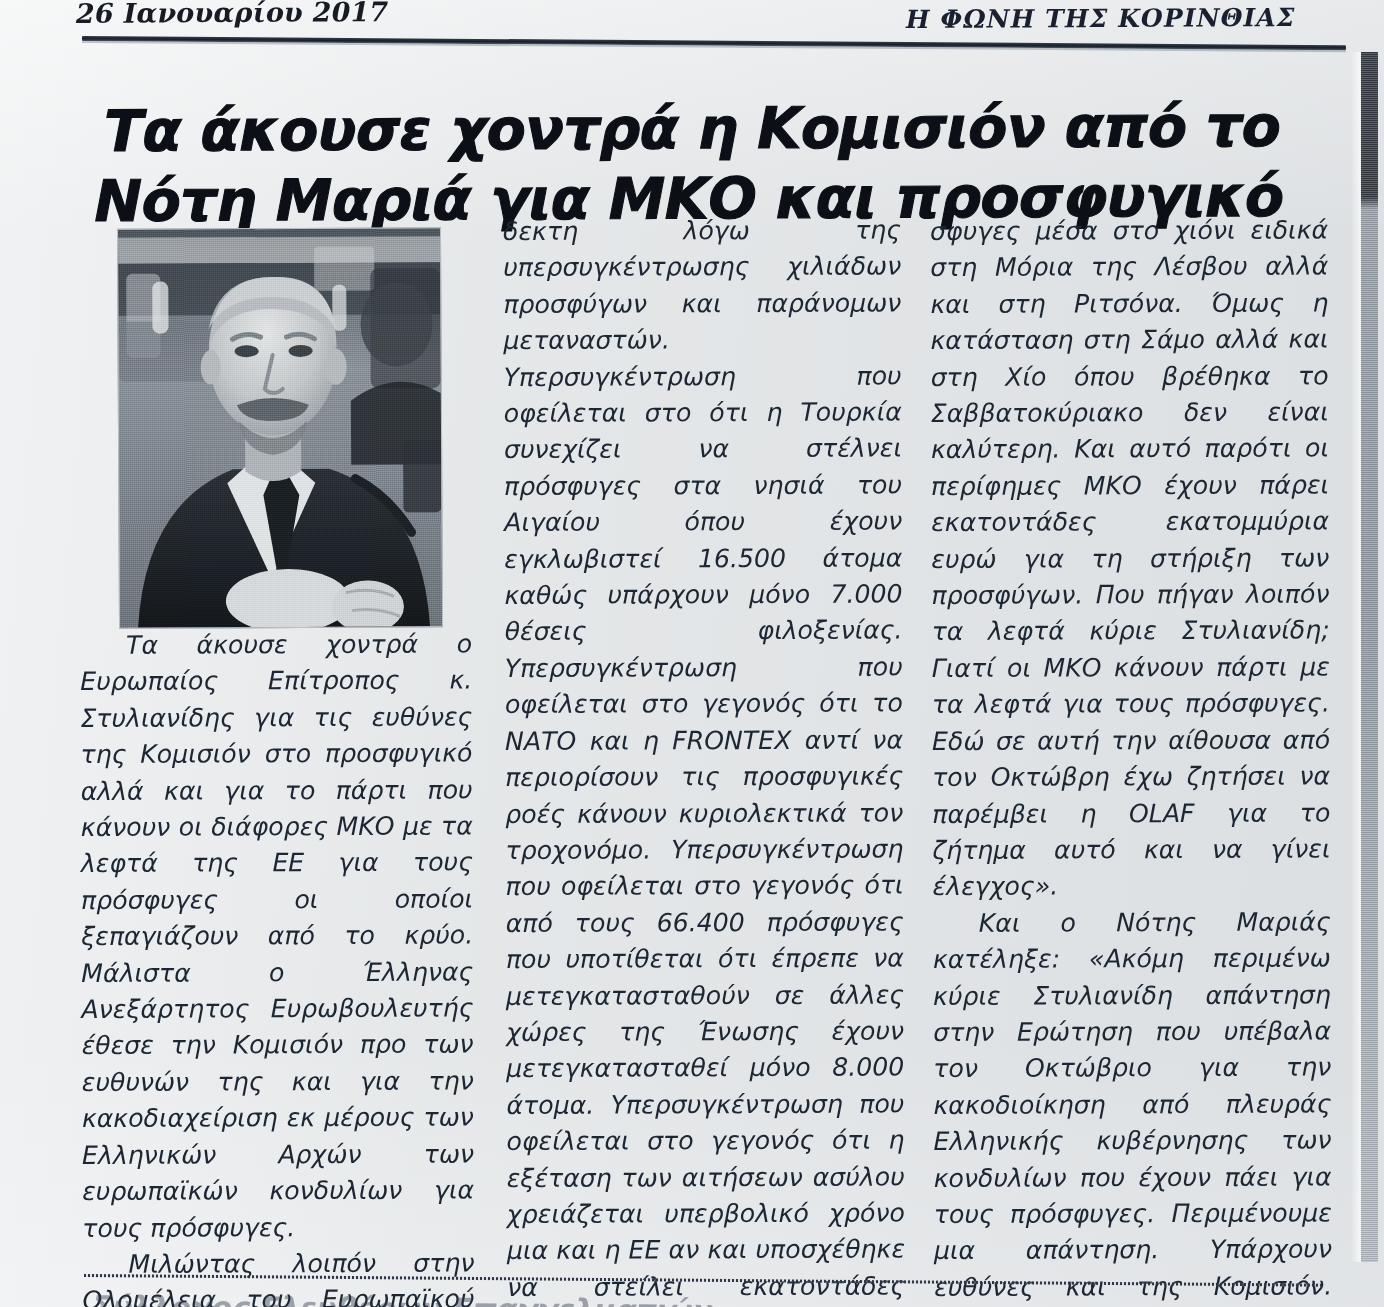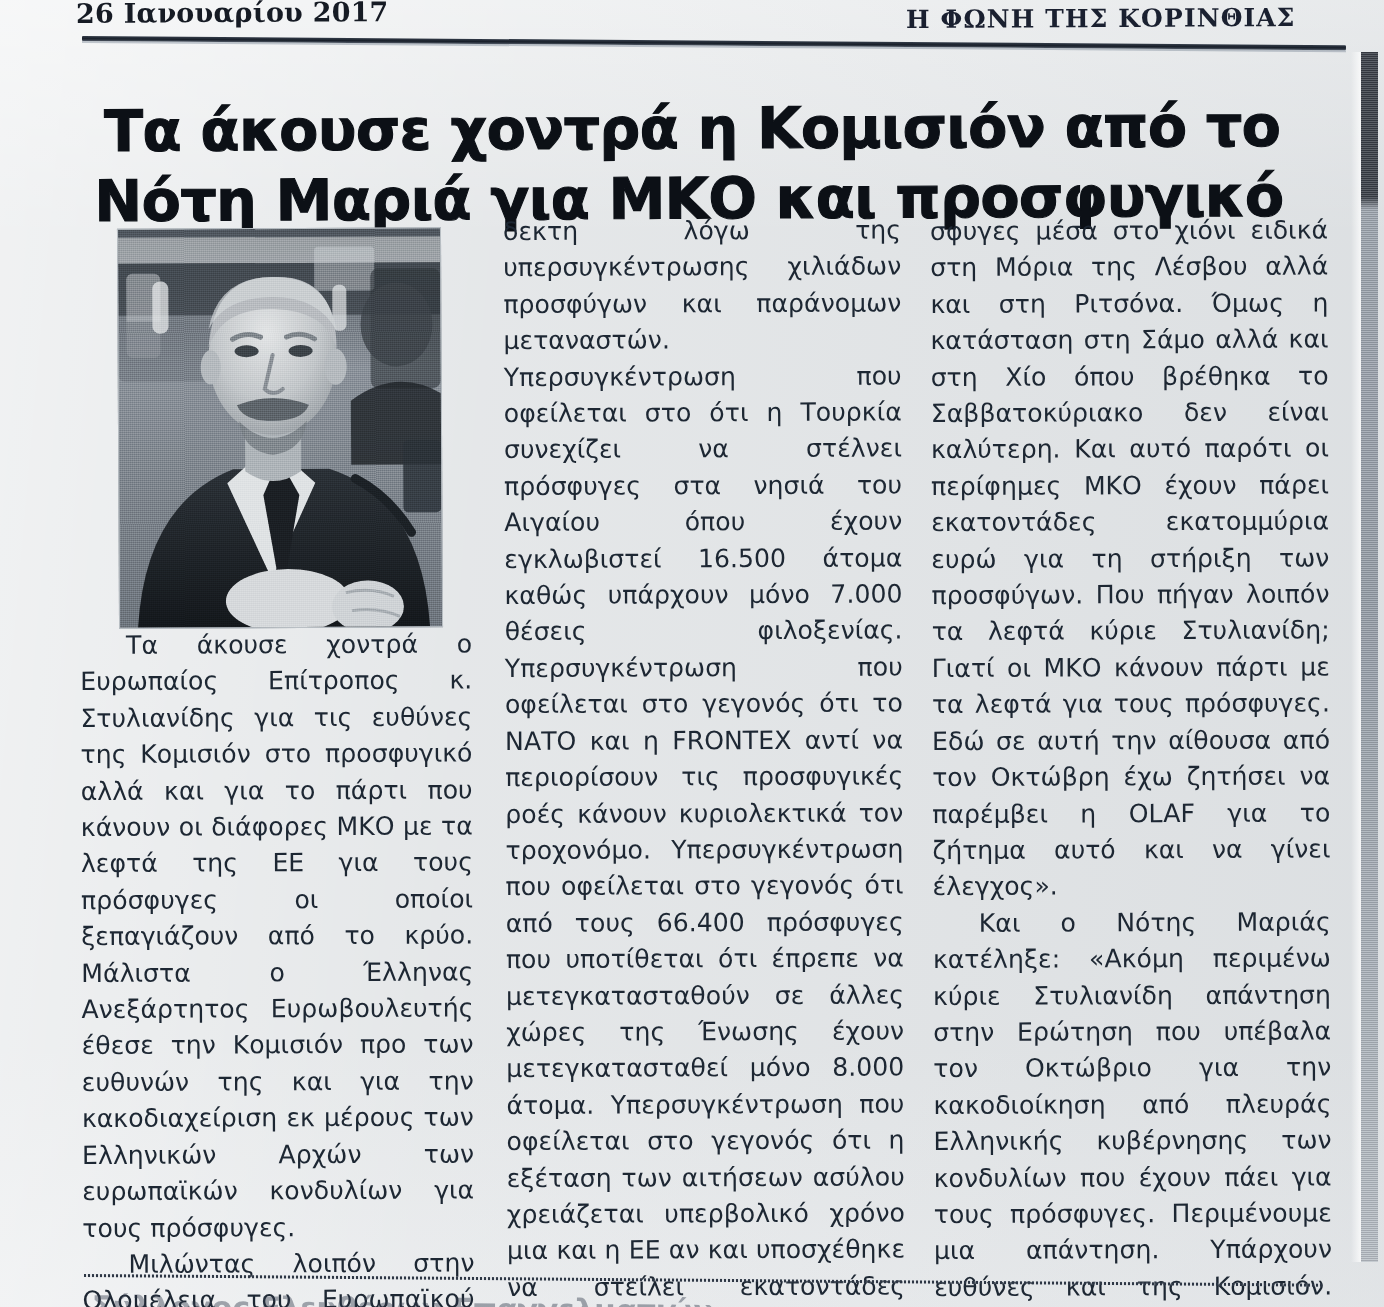--- a/index.html
+++ b/index.html
@@ -11,20 +11,21 @@
     position: relative;
     width: 1384px;
     height: 1307px;
     background: #dfe2e4;
     overflow: hidden;
     font-family: "DejaVu Sans", sans-serif;
     
     background-image:
       linear-gradient(95deg, rgba(255,255,255,0.55) 0%, rgba(255,255,255,0.18) 35%, rgba(210,214,218,0.25) 100%),
       linear-gradient(180deg, rgba(255,255,255,0.45) 0%, rgba(255,255,255,0.0) 18%, rgba(255,255,255,0.0) 80%, rgba(236,238,240,0.55) 100%);
+    font-style: italic;
   }
 
   
   .masthead {
     position: absolute;
     top: 0;
     left: 0;
     width: 1384px;
     height: 44px;
   }

